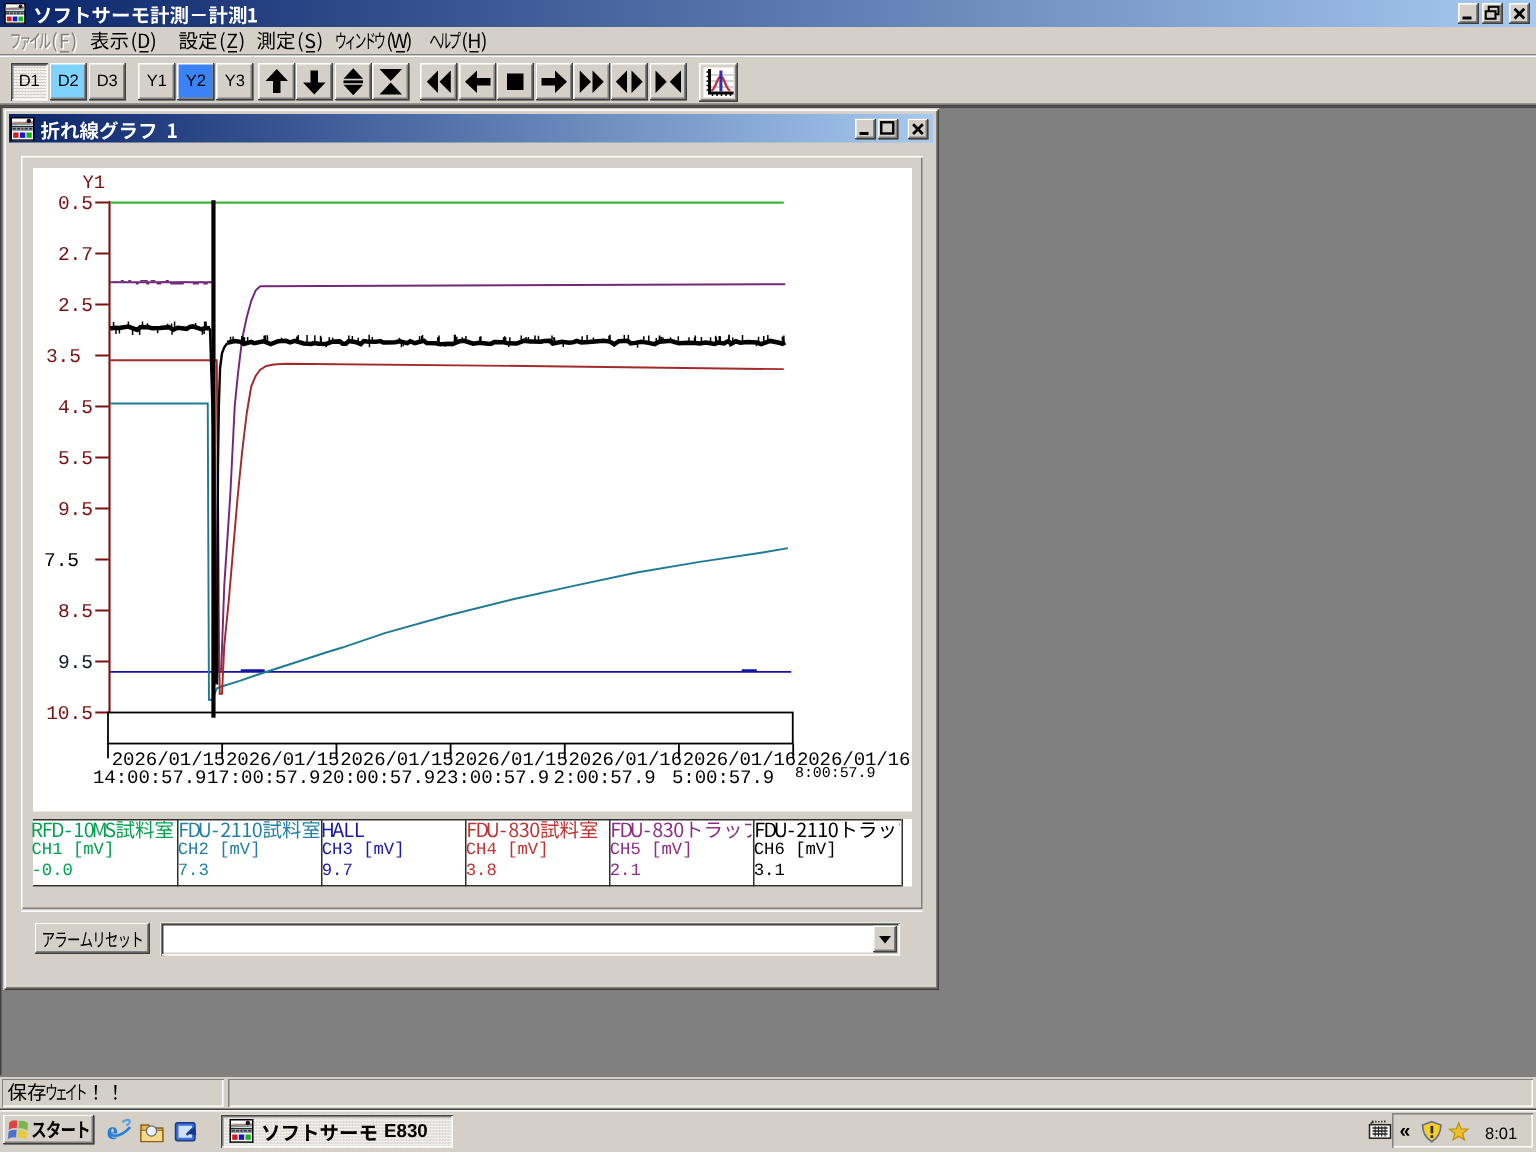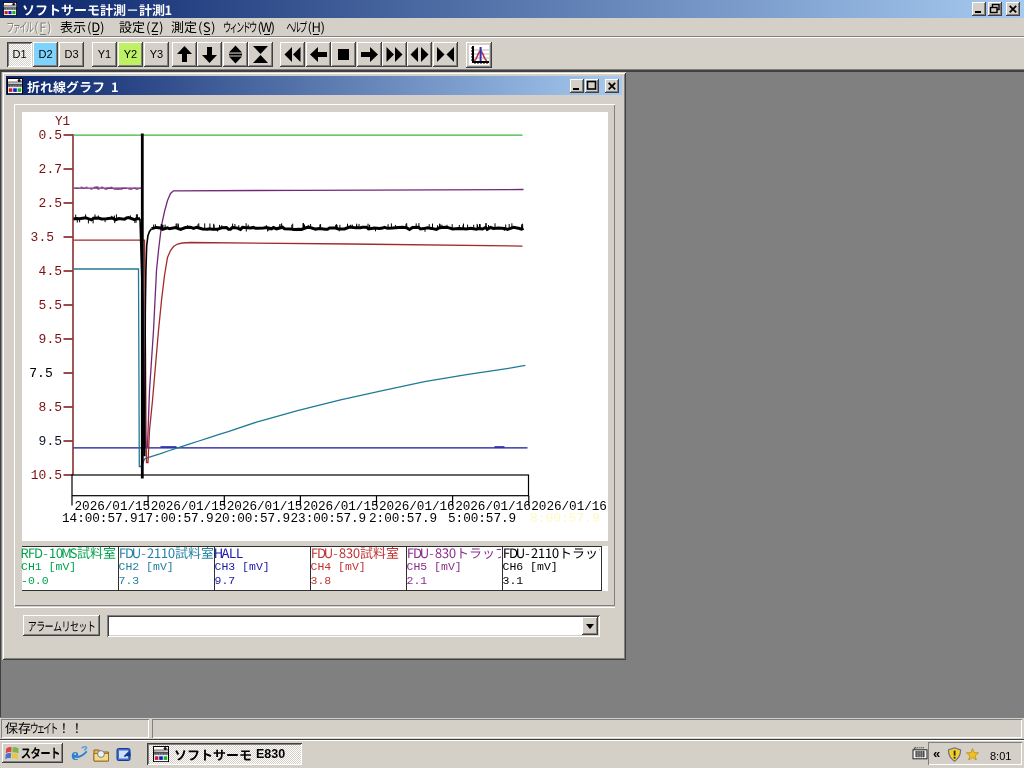--- a/index.html
+++ b/index.html
@@ -85,21 +85,21 @@
   </div>
 <div class="abs" style="left:33px;top:41.5px;width:25px;height:25px;background:#7dd3fc;box-shadow:inset -1px -1px 0 #404040,inset 1px 1px 0 #ffffff,inset -2px -2px 0 #808080;overflow:hidden;">
     <div style="position:absolute;left:0;top:0px;width:100%;height:100%;display:flex;align-items:center;justify-content:center;font-size:11px;color:#000">D2</div>
   </div>
 <div class="abs" style="left:59px;top:41.5px;width:25px;height:25px;background:#d4d0c8;box-shadow:inset -1px -1px 0 #404040,inset 1px 1px 0 #ffffff,inset -2px -2px 0 #808080;overflow:hidden;">
     <div style="position:absolute;left:0;top:0px;width:100%;height:100%;display:flex;align-items:center;justify-content:center;font-size:11px;color:#000">D3</div>
   </div>
 <div class="abs" style="left:92px;top:41.5px;width:25px;height:25px;background:#d4d0c8;box-shadow:inset -1px -1px 0 #404040,inset 1px 1px 0 #ffffff,inset -2px -2px 0 #808080;overflow:hidden;">
     <div style="position:absolute;left:0;top:0px;width:100%;height:100%;display:flex;align-items:center;justify-content:center;font-size:11px;color:#000">Y1</div>
   </div>
-<div class="abs" style="left:118px;top:41.5px;width:25px;height:25px;background:#bef264;box-shadow:inset -1px -1px 0 #404040,inset 1px 1px 0 #ffffff,inset -2px -2px 0 #808080;overflow:hidden;">
+<div class="abs" style="left:118px;top:41.5px;width:25px;height:25px;background:#3b82f6;box-shadow:inset -1px -1px 0 #404040,inset 1px 1px 0 #ffffff,inset -2px -2px 0 #808080;overflow:hidden;">
     <div style="position:absolute;left:0;top:0px;width:100%;height:100%;display:flex;align-items:center;justify-content:center;font-size:11px;color:#000">Y2</div>
   </div>
 <div class="abs" style="left:144px;top:41.5px;width:25px;height:25px;background:#d4d0c8;box-shadow:inset -1px -1px 0 #404040,inset 1px 1px 0 #ffffff,inset -2px -2px 0 #808080;overflow:hidden;">
     <div style="position:absolute;left:0;top:0px;width:100%;height:100%;display:flex;align-items:center;justify-content:center;font-size:11px;color:#000">Y3</div>
   </div>
 <div class="abs" style="left:172px;top:41.5px;width:25px;height:25px;background:#d4d0c8;box-shadow:inset -1px -1px 0 #404040,inset 1px 1px 0 #ffffff,inset -2px -2px 0 #808080;overflow:hidden;">
     <svg width="25" height="25" viewBox="0 0 25 25" style="left:0;top:0">
       <path d="M12.5 4 L20 12 L15 12 L15 20 L10 20 L10 12 L5 12 Z" fill="#000"></path>
     </svg>
   </div>
@@ -251,21 +251,21 @@
 <div class="abs mono" style="left:138px;top:511.3px;font-size:12.7px;color:#000;letter-spacing:-0.05px">17:00:57.9</div>
 <div class="abs mono" style="left:226.76px;top:498.8px;font-size:12.7px;color:#000;letter-spacing:-0.05px">2026/01/15</div>
 <div class="abs mono" style="left:214.5px;top:511.3px;font-size:12.7px;color:#000;letter-spacing:-0.05px">20:00:57.9</div>
 <div class="abs mono" style="left:302.89px;top:498.8px;font-size:12.7px;color:#000;letter-spacing:-0.05px">2026/01/15</div>
 <div class="abs mono" style="left:290.5px;top:511.3px;font-size:12.7px;color:#000;letter-spacing:-0.05px">23:00:57.9</div>
 <div class="abs mono" style="left:379.02px;top:498.8px;font-size:12.7px;color:#000;letter-spacing:-0.05px">2026/01/16</div>
 <div class="abs mono" style="left:369px;top:511.3px;font-size:12.7px;color:#000;letter-spacing:-0.05px">2:00:57.9</div>
 <div class="abs mono" style="left:455.15px;top:498.8px;font-size:12.7px;color:#000;letter-spacing:-0.05px">2026/01/16</div>
 <div class="abs mono" style="left:448px;top:511.3px;font-size:12.7px;color:#000;letter-spacing:-0.05px">5:00:57.9</div>
 <div class="abs mono" style="left:531.28px;top:498.8px;font-size:12.7px;color:#000;letter-spacing:-0.05px">2026/01/16</div>
-<div class="abs mono" style="left:530px;top:511.3px;font-size:13px;color:#fef9c3;letter-spacing:-0.05px">8:00:57.9</div>
+<div class="abs mono" style="left:530px;top:511.3px;font-size:10px;color:#000000;letter-spacing:-0.05px">8:00:57.9</div>
 <div class="abs" style="left:21.5px;top:546px;width:579px;height:1px;background:#303030;"></div>
 <div class="abs" style="left:21.5px;top:590px;width:579px;height:1px;background:#303030;"></div>
 <div class="abs" style="left:117.5px;top:546px;width:1px;height:45px;background:#303030;"></div>
 <div class="abs" style="left:213.5px;top:546px;width:1px;height:45px;background:#303030;"></div>
 <div class="abs" style="left:309.5px;top:546px;width:1px;height:45px;background:#303030;"></div>
 <div class="abs" style="left:405.5px;top:546px;width:1px;height:45px;background:#303030;"></div>
 <div class="abs" style="left:501.5px;top:546px;width:1px;height:45px;background:#303030;"></div>
 <div class="abs" style="left:600.5px;top:546px;width:1px;height:45px;background:#303030;"></div>
 <div class="abs" style="left:21.0px;top:546.5px;width:94.5px;height:14px;overflow:hidden">
 <svg style="position:absolute;left:0.2px;top:-5px" width="98" height="21" viewBox="0 -16 98 21">

